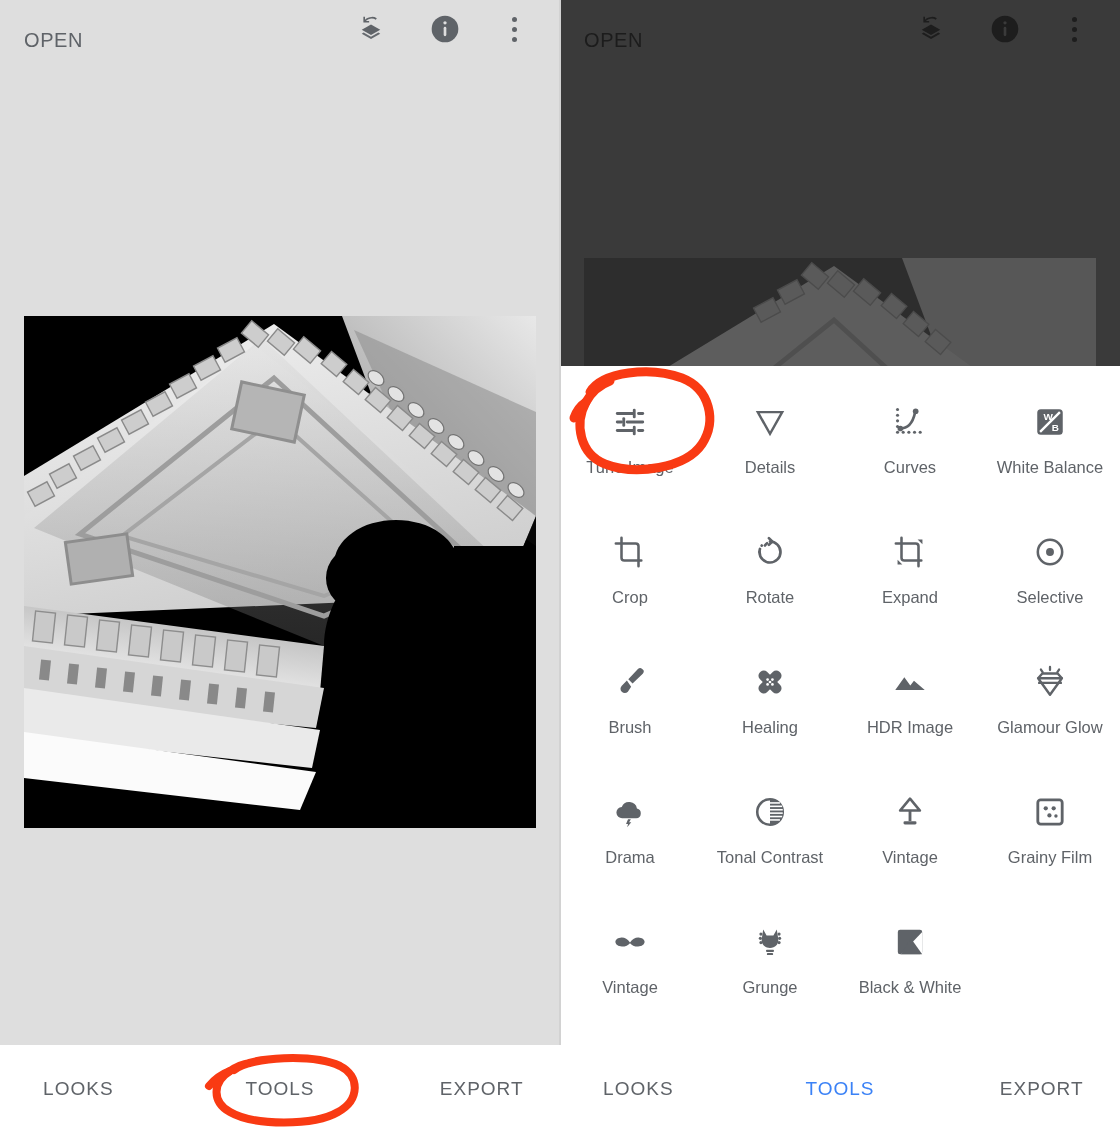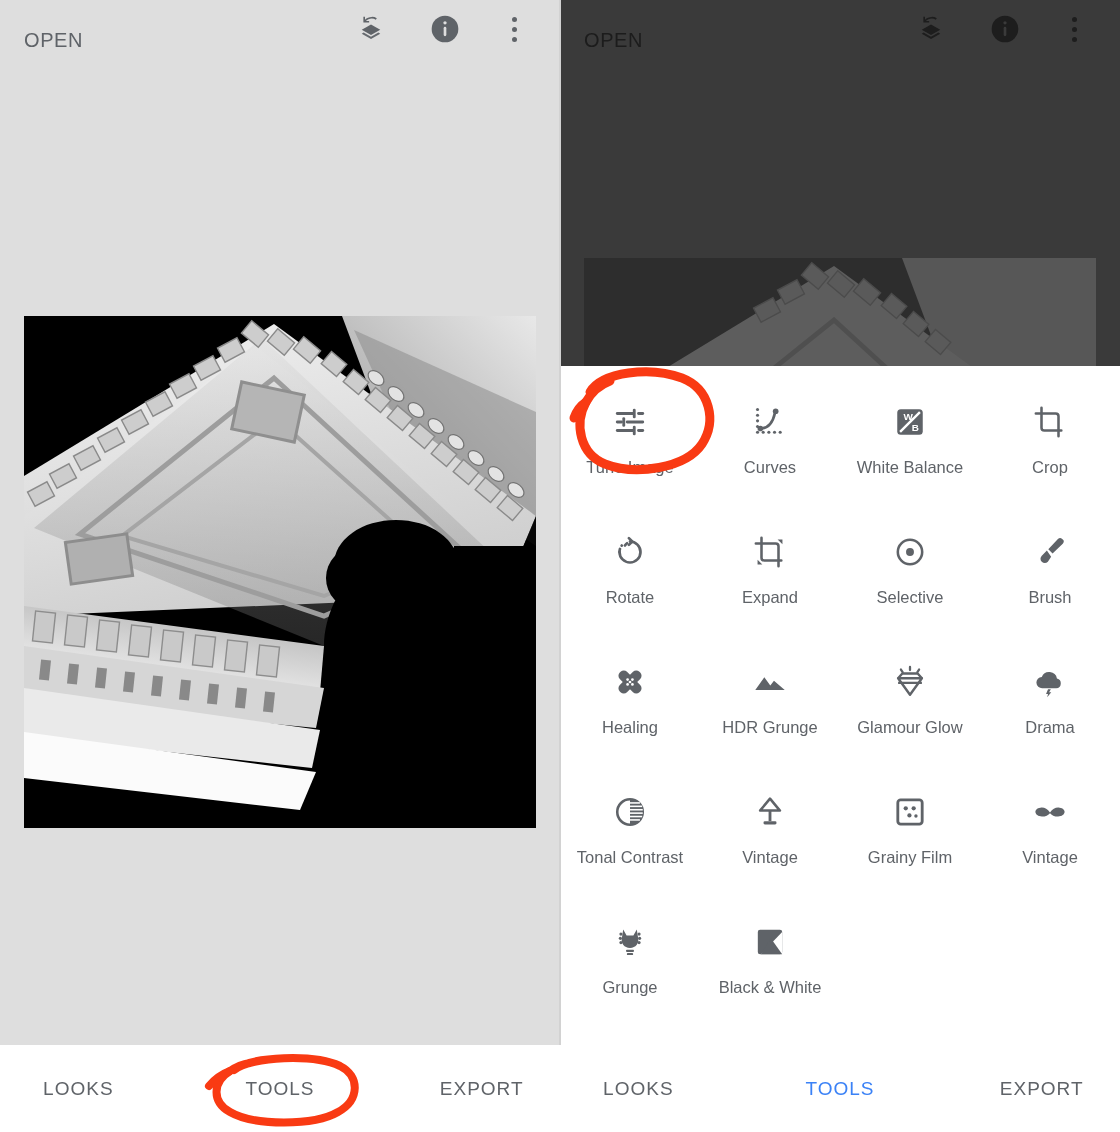--- a/index.html
+++ b/index.html
@@ -397,20 +397,28 @@
                 <rect x="9" y="11" width="13" height="2" rx="1"></rect>
               <rect x="6.6" y="8.6" width="2" height="6.8" rx="1"></rect>
               <rect x="2" y="17" width="13" height="2" rx="1"></rect>
                 <rect x="17" y="17" width="5" height="2" rx="1"></rect>
               <rect x="14" y="14.6" width="2" height="6.8" rx="1"></rect>
             </svg>
           </div>
           <div class="tool-label">Tune Image</div>
         </div>
 
+        <div class="tool">
+          <div class="tool-icon">
+            <svg viewBox="0 0 24 24" width="34" height="34">
+              <path d="M3.4 5h17.2L12 20.4z" fill="none" stroke="#5f6368" stroke-width="1.7"></path>
+            </svg>
+          </div>
+          <div class="tool-label">Details</div>
+        </div>
 
         <div class="tool">
           <div class="tool-icon">
             <svg viewBox="0 0 24 24" width="34" height="34">
               <g fill="#5f6368">
                 <circle cx="3.2" cy="3.2" r="1.1"></circle>
                   <circle cx="3.2" cy="7.2" r="1.1"></circle>
                 <circle cx="3.2" cy="11.2" r="1.1"></circle>
                   <circle cx="3.2" cy="15.2" r="1.1"></circle>
                 <circle cx="3.2" cy="19.2" r="1.1"></circle>
@@ -521,21 +529,21 @@
           </div>
           <div class="tool-label">Healing</div>
         </div>
 
         <div class="tool">
           <div class="tool-icon">
             <svg viewBox="0 0 24 24" width="34" height="34">
               <path d="M1.6 17.6 8 8.6l4.2 5.8 2.6-3.2 7.6 6.4z"></path>
             </svg>
           </div>
-          <div class="tool-label">HDR Grunge</div>
+          <div class="tool-label">HDR Image</div>
         </div>
 
         <div class="tool">
           <div class="tool-icon">
             <svg viewBox="0 0 24 24" width="34" height="34">
               <path d="M3.6 9.4h16.8L12 21z" fill="none" stroke="#5f6368" stroke-width="1.7" stroke-linejoin="round"></path>
               <path d="M3.6 9.4 6.6 6h10.8l3 3.4" fill="none" stroke="#5f6368" stroke-width="1.7" stroke-linejoin="round"></path>
               <path d="M3.6 12.6h16.8" stroke="#5f6368" stroke-width="1.6"></path>
               <g stroke="#5f6368" stroke-width="1.6" stroke-linecap="round">
                 <path d="M12 1.4v2.2"></path>

